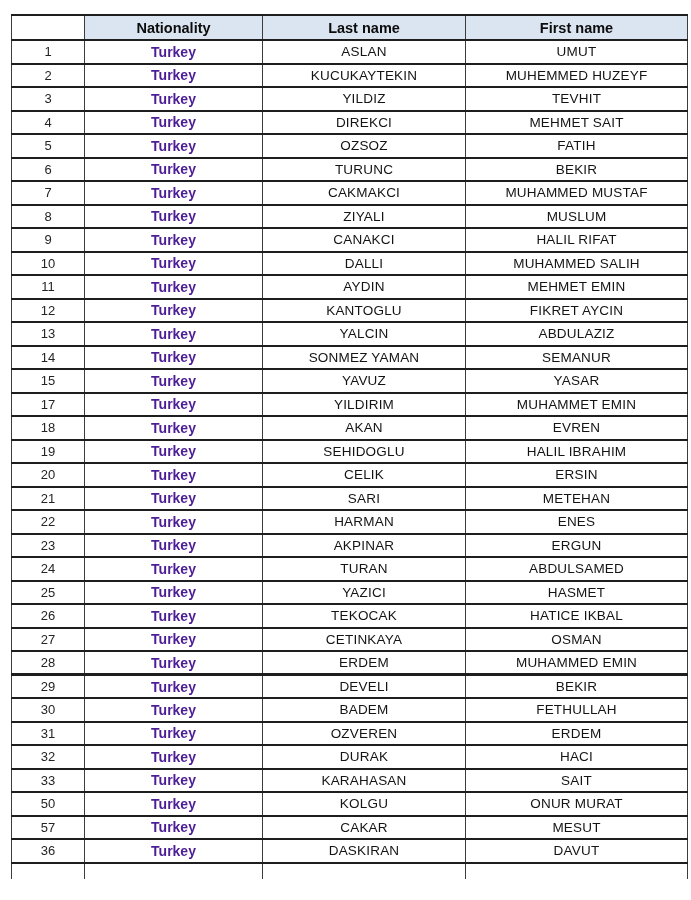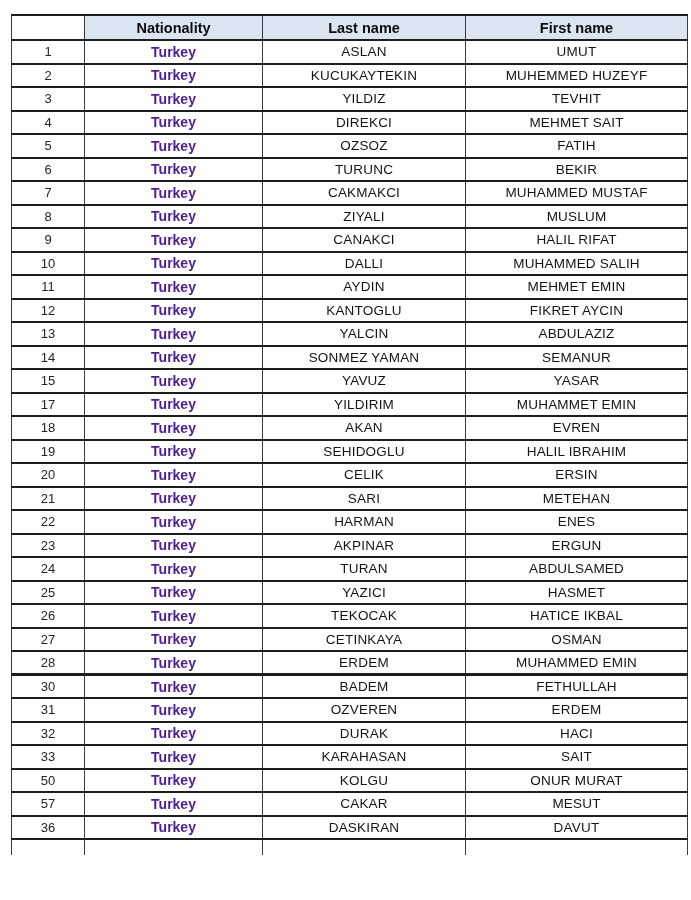--- a/index.html
+++ b/index.html
@@ -279,20 +279,26 @@
     <td class="cell-first">OSMAN</td>
   </tr>
 
   <tr>
     <td class="cell-num">28</td>
     <td class="cell-nationality">Turkey</td>
     <td class="cell-last">ERDEM</td>
     <td class="cell-first">MUHAMMED EMIN</td>
   </tr>
 
+  <tr>
+    <td class="cell-num">29</td>
+    <td class="cell-nationality">Turkey</td>
+    <td class="cell-last">DEVELI</td>
+    <td class="cell-first">BEKIR</td>
+  </tr>
 
   <tr>
     <td class="cell-num">30</td>
     <td class="cell-nationality">Turkey</td>
     <td class="cell-last">BADEM</td>
     <td class="cell-first">FETHULLAH</td>
   </tr>
 
   <tr>
     <td class="cell-num">31</td>

